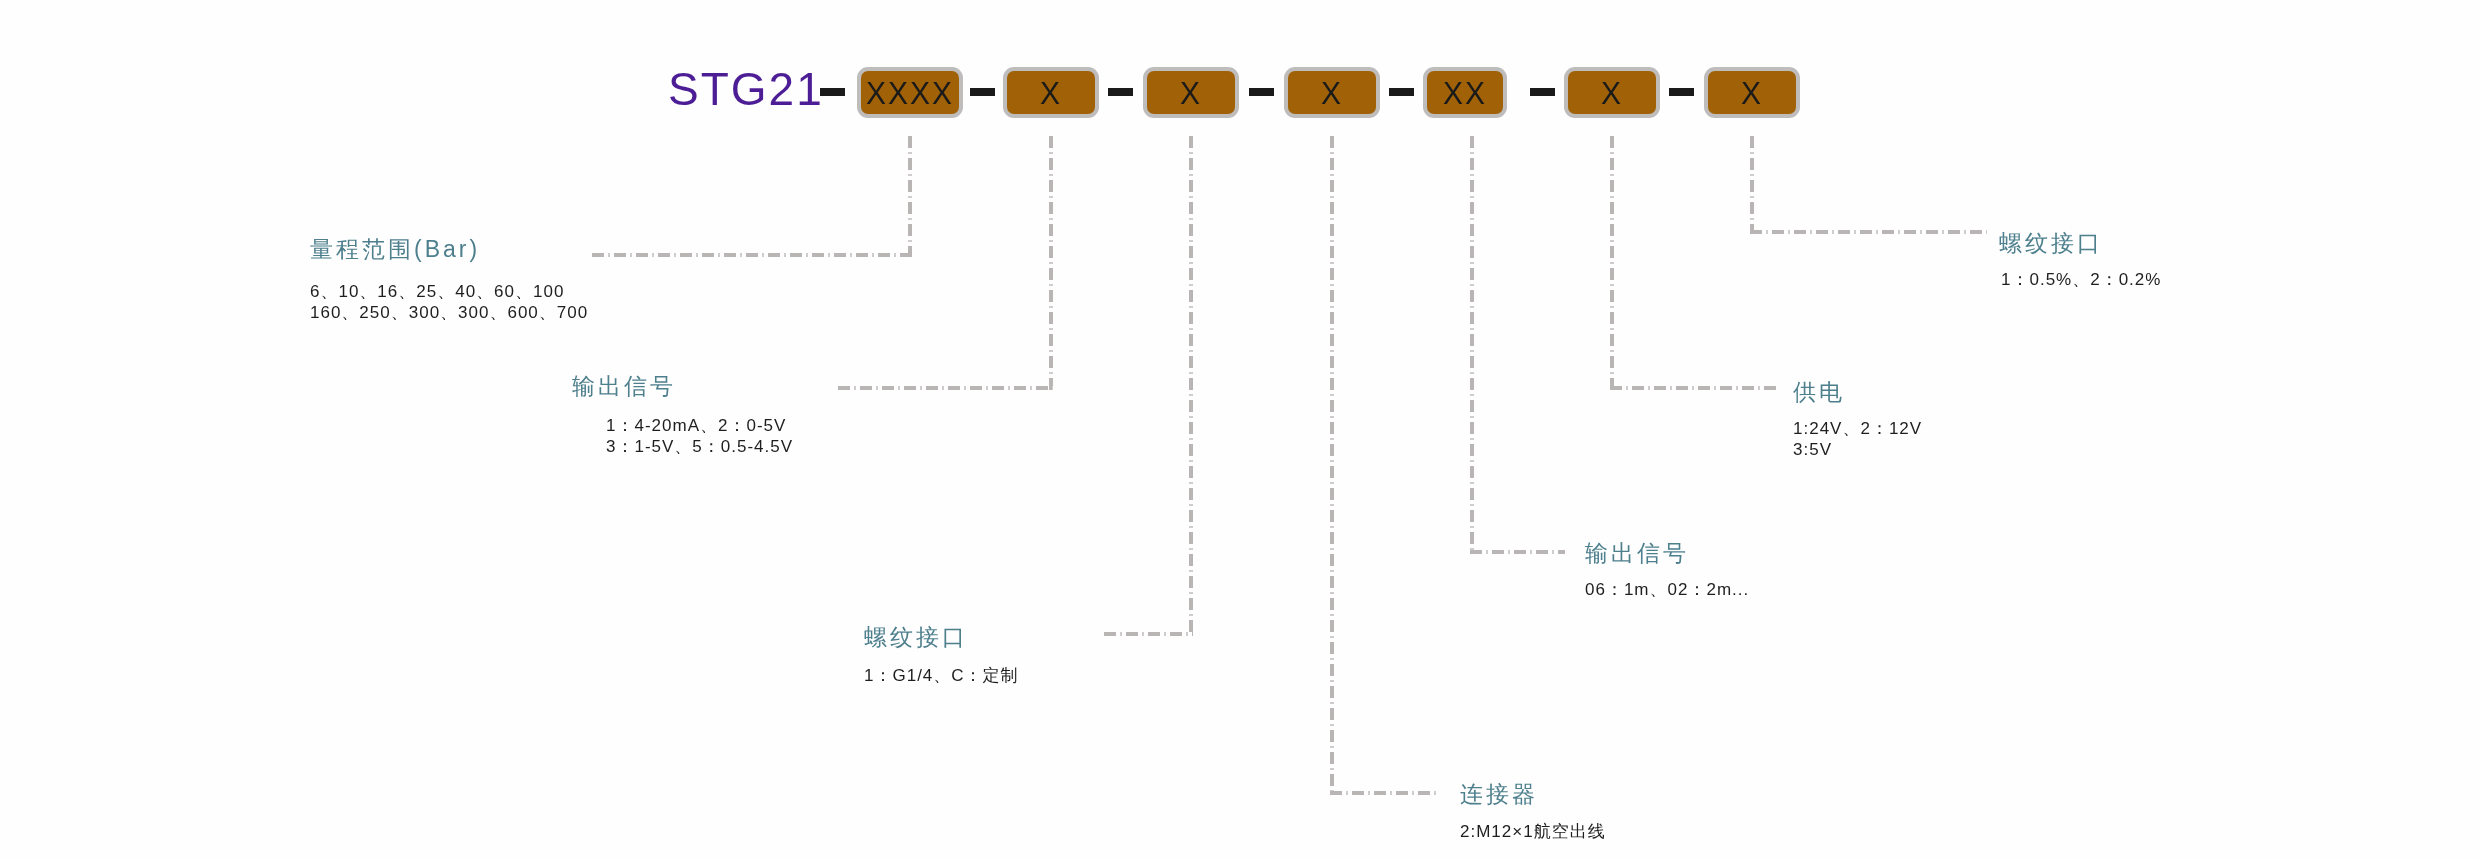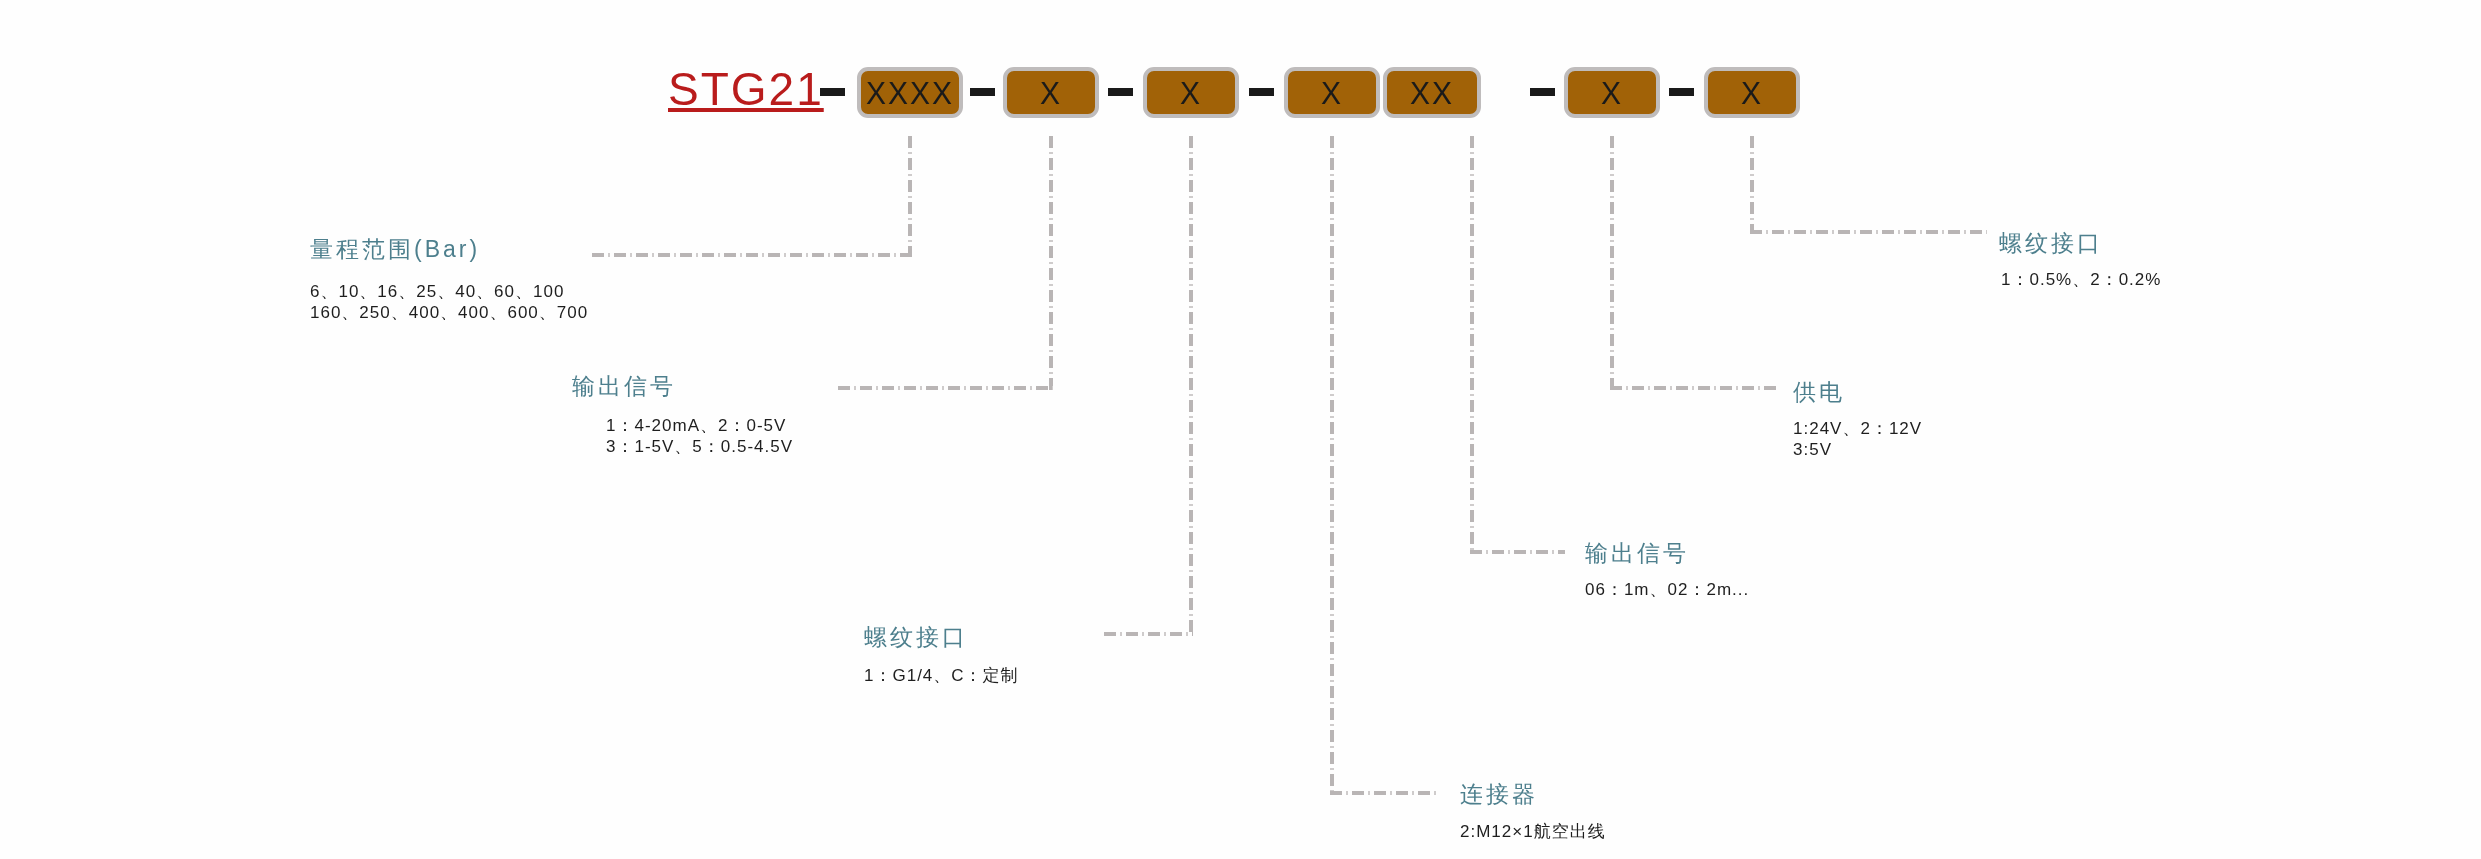--- a/index.html
+++ b/index.html
@@ -8,24 +8,23 @@
     width: 2481px;
     height: 859px;
     background: #fefefe;
     font-family: "Liberation Sans", "DejaVu Sans", sans-serif;
     overflow: hidden;
   }
   .model {
     position: absolute;
     left: 668px; top: 62px;
     font-size: 46px;
-    color: #b91c1c;
+    color: #4c1d95;
     letter-spacing: 2px;
     white-space: nowrap;
-    text-decoration: underline;
   }
   .code-box {
     position: absolute;
     top: 67px;
     height: 51px;
     background: #a16207;
     border: 4px solid #bfbcbc;
     border-radius: 11px;
     box-sizing: border-box;
     display: flex;
@@ -95,21 +94,21 @@
     </div>
   <div class="code-box" style="left:1003px;width:96px">
       <span>X</span>
     </div>
   <div class="code-box" style="left:1143px;width:96px">
       <span>X</span>
     </div>
   <div class="code-box" style="left:1284px;width:96px">
       <span>X</span>
     </div>
-  <div class="code-box" style="left:1383px;width:98px">
+  <div class="code-box" style="left:1423px;width:84px">
       <span>XX</span>
     </div>
   <div class="code-box" style="left:1564px;width:96px">
       <span>X</span>
     </div>
   <div class="code-box" style="left:1704px;width:96px">
       <span>X</span>
     </div>
 
   <div class="vline" style="left:908px;top:136px;height:121px"></div>
@@ -129,21 +128,21 @@
 
   <div class="vline" style="left:1610px;top:136px;height:254px"></div>
   <div class="hline" style="left:1610px;top:386px;width:168px"></div>
 
   <div class="vline" style="left:1750px;top:136px;height:98px"></div>
   <div class="hline" style="left:1750px;top:230px;width:237px"></div>
 
   <div class="field-label" style="left:310px;top:234px">量程范围(Bar)</div>
   <div class="field-values" style="left:310px;top:281px">
     <div>6、10、16、25、40、60、100</div>
-    <div>160、250、400、400、600、700</div>
+    <div>160、250、300、300、600、700</div>
   </div>
 
   <div class="field-label" style="left:572px;top:371px">输出信号</div>
   <div class="field-values" style="left:606px;top:415px">
     <div>1：4-20mA、2：0-5V</div>
     <div>3：1-5V、5：0.5-4.5V</div>
   </div>
 
   <div class="field-label" style="left:864px;top:622px">螺纹接口</div>
   <div class="field-values" style="left:864px;top:665px">

